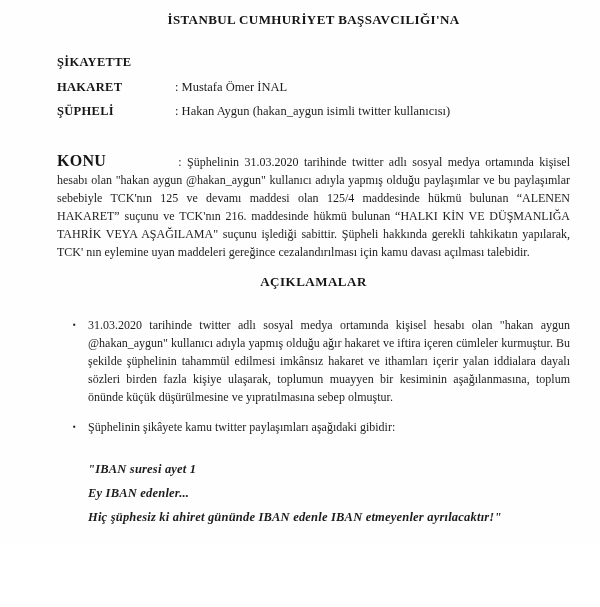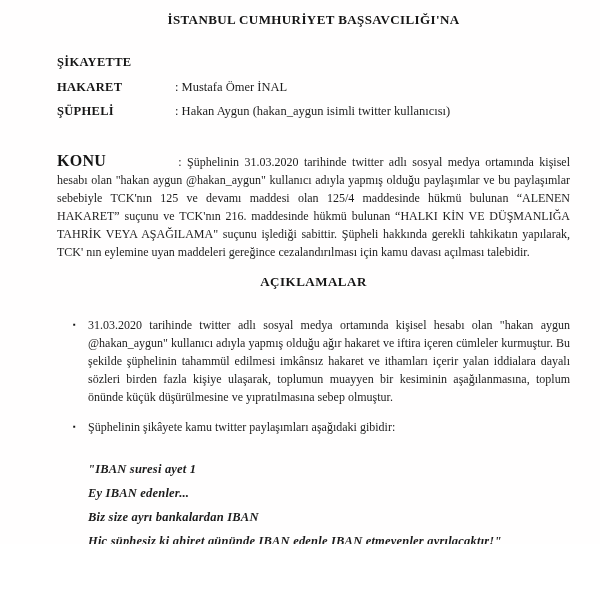--- a/index.html
+++ b/index.html
@@ -144,17 +144,16 @@
   </div>
 
   <div class="bullet-item second">
     <span class="bullet-marker">▪</span>
     <span class="bullet-text">Şüphelinin şikâyete kamu twitter paylaşımları  aşağıdaki gibidir:</span>
   </div>
 
   <div class="quote-block">
     <p class="quote-line">"IBAN suresi ayet 1</p>
     <p class="quote-line">Ey IBAN edenler...</p>
-    <p class="quote-line">Biz size ayrı bankalardan IBAN</p>
     <p class="quote-line">Hiç şüphesiz ki ahiret gününde IBAN edenle IBAN etmeyenler ayrılacaktır!"</p>
   </div>
 
 </div>
 
 </body></html>

